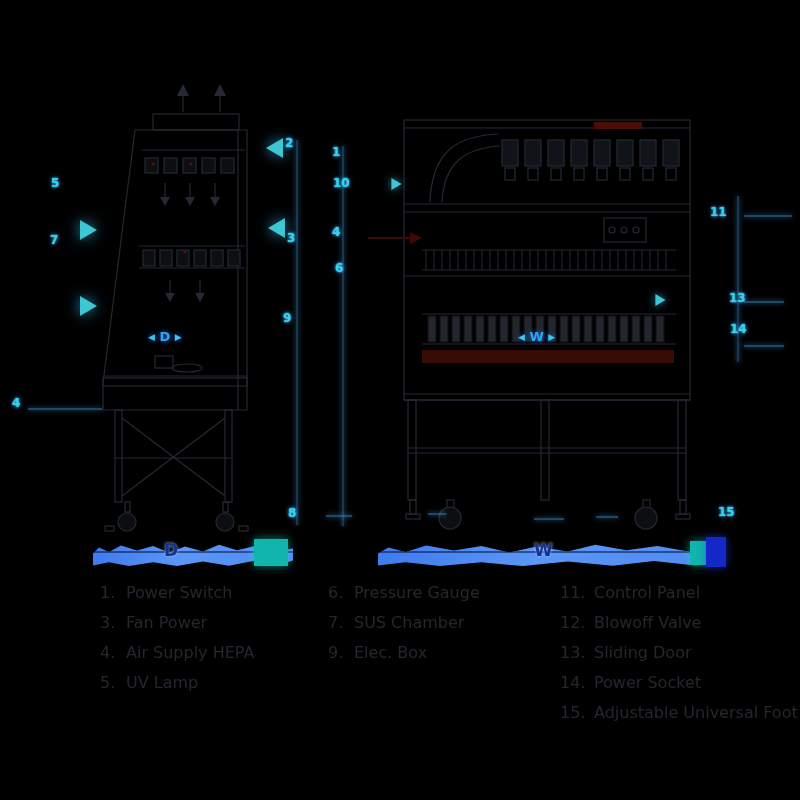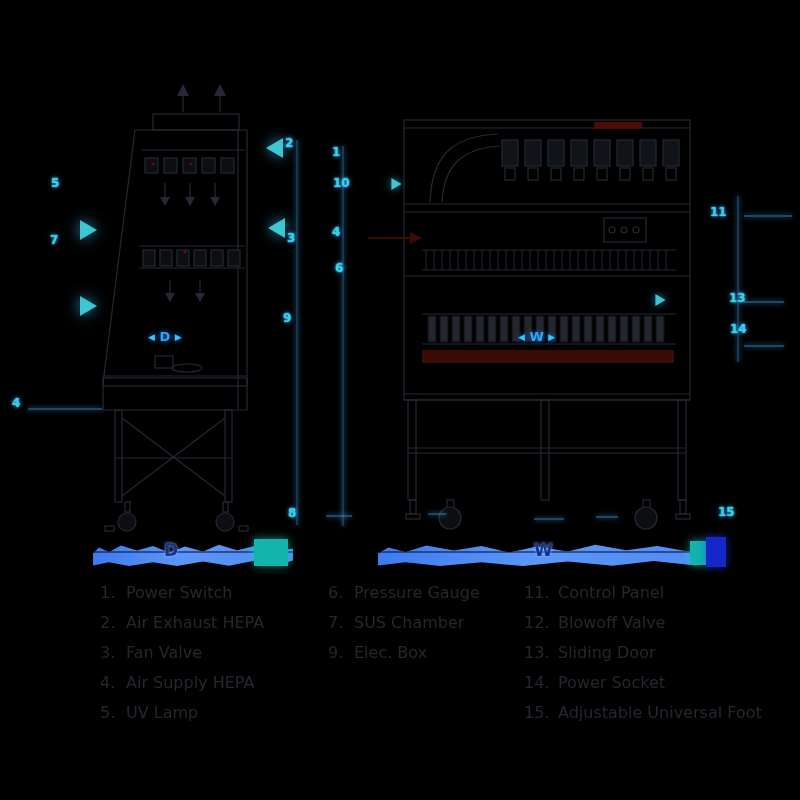--- a/index.html
+++ b/index.html
@@ -41,21 +41,21 @@
   .dim-int{position:absolute;color:#2fa8e8;font-size:13px;font-weight:bold;line-height:13px;
            text-shadow:0 0 5px #1d6dff;}
   .dim-int .aro{font-size:9px;vertical-align:1px;color:#35c8f0;}
   
   .red-arrow{position:absolute;}
   
   .legend-col{position:absolute;top:578px;color:#23272e;font-size:16px;}
   .legend-item{height:30px;line-height:30px;white-space:nowrap;}
   .legend-item .num{display:inline-block;min-width:22px;}
   .legend-item .lbl{margin-left:4px;}
-  .col3 .num{min-width:30px;}
+  .col3 .num{min-width:30px;margin-left:36px;}
 </style>
 </head>
 <body>
 
 <div id="stage">
 
   <svg class="drawing" style="left:95px;top:78px" width="185" height="460" viewBox="0 0 185 460">
     <g stroke="#242933" fill="none" stroke-width="1.2">
 
       <path d="M88,6 l-6,12 h12 z" fill="#242933" stroke="none"></path>
@@ -264,24 +264,21 @@
   </div>
   <div class="bar-cap cap-teal" style="left:690px;top:541px;width:18px;height:24px"></div>
   <div class="bar-cap cap-blue" style="left:706px;top:537px;width:20px;height:30px"></div>
   <span class="bar-label" style="left:534px;top:542px">W</span>
 
   <div class="legend-col col1" style="left:100px">
     <div class="legend-item">
       <span class="num">1.</span><span class="lbl">Power Switch</span>
     </div>
     <div class="legend-item">
-      <span class="num">2.</span><span class="lbl">Air Exhaust HEPA</span>
-    </div>
-    <div class="legend-item">
-      <span class="num">3.</span><span class="lbl">Fan Valve</span>
+      <span class="num">3.</span><span class="lbl">Fan Power</span>
     </div>
     <div class="legend-item">
       <span class="num">4.</span><span class="lbl">Air Supply HEPA</span>
     </div>
     <div class="legend-item">
       <span class="num">5.</span><span class="lbl">UV Lamp</span>
     </div>
   </div>
 
   <div class="legend-col col2" style="left:328px">

